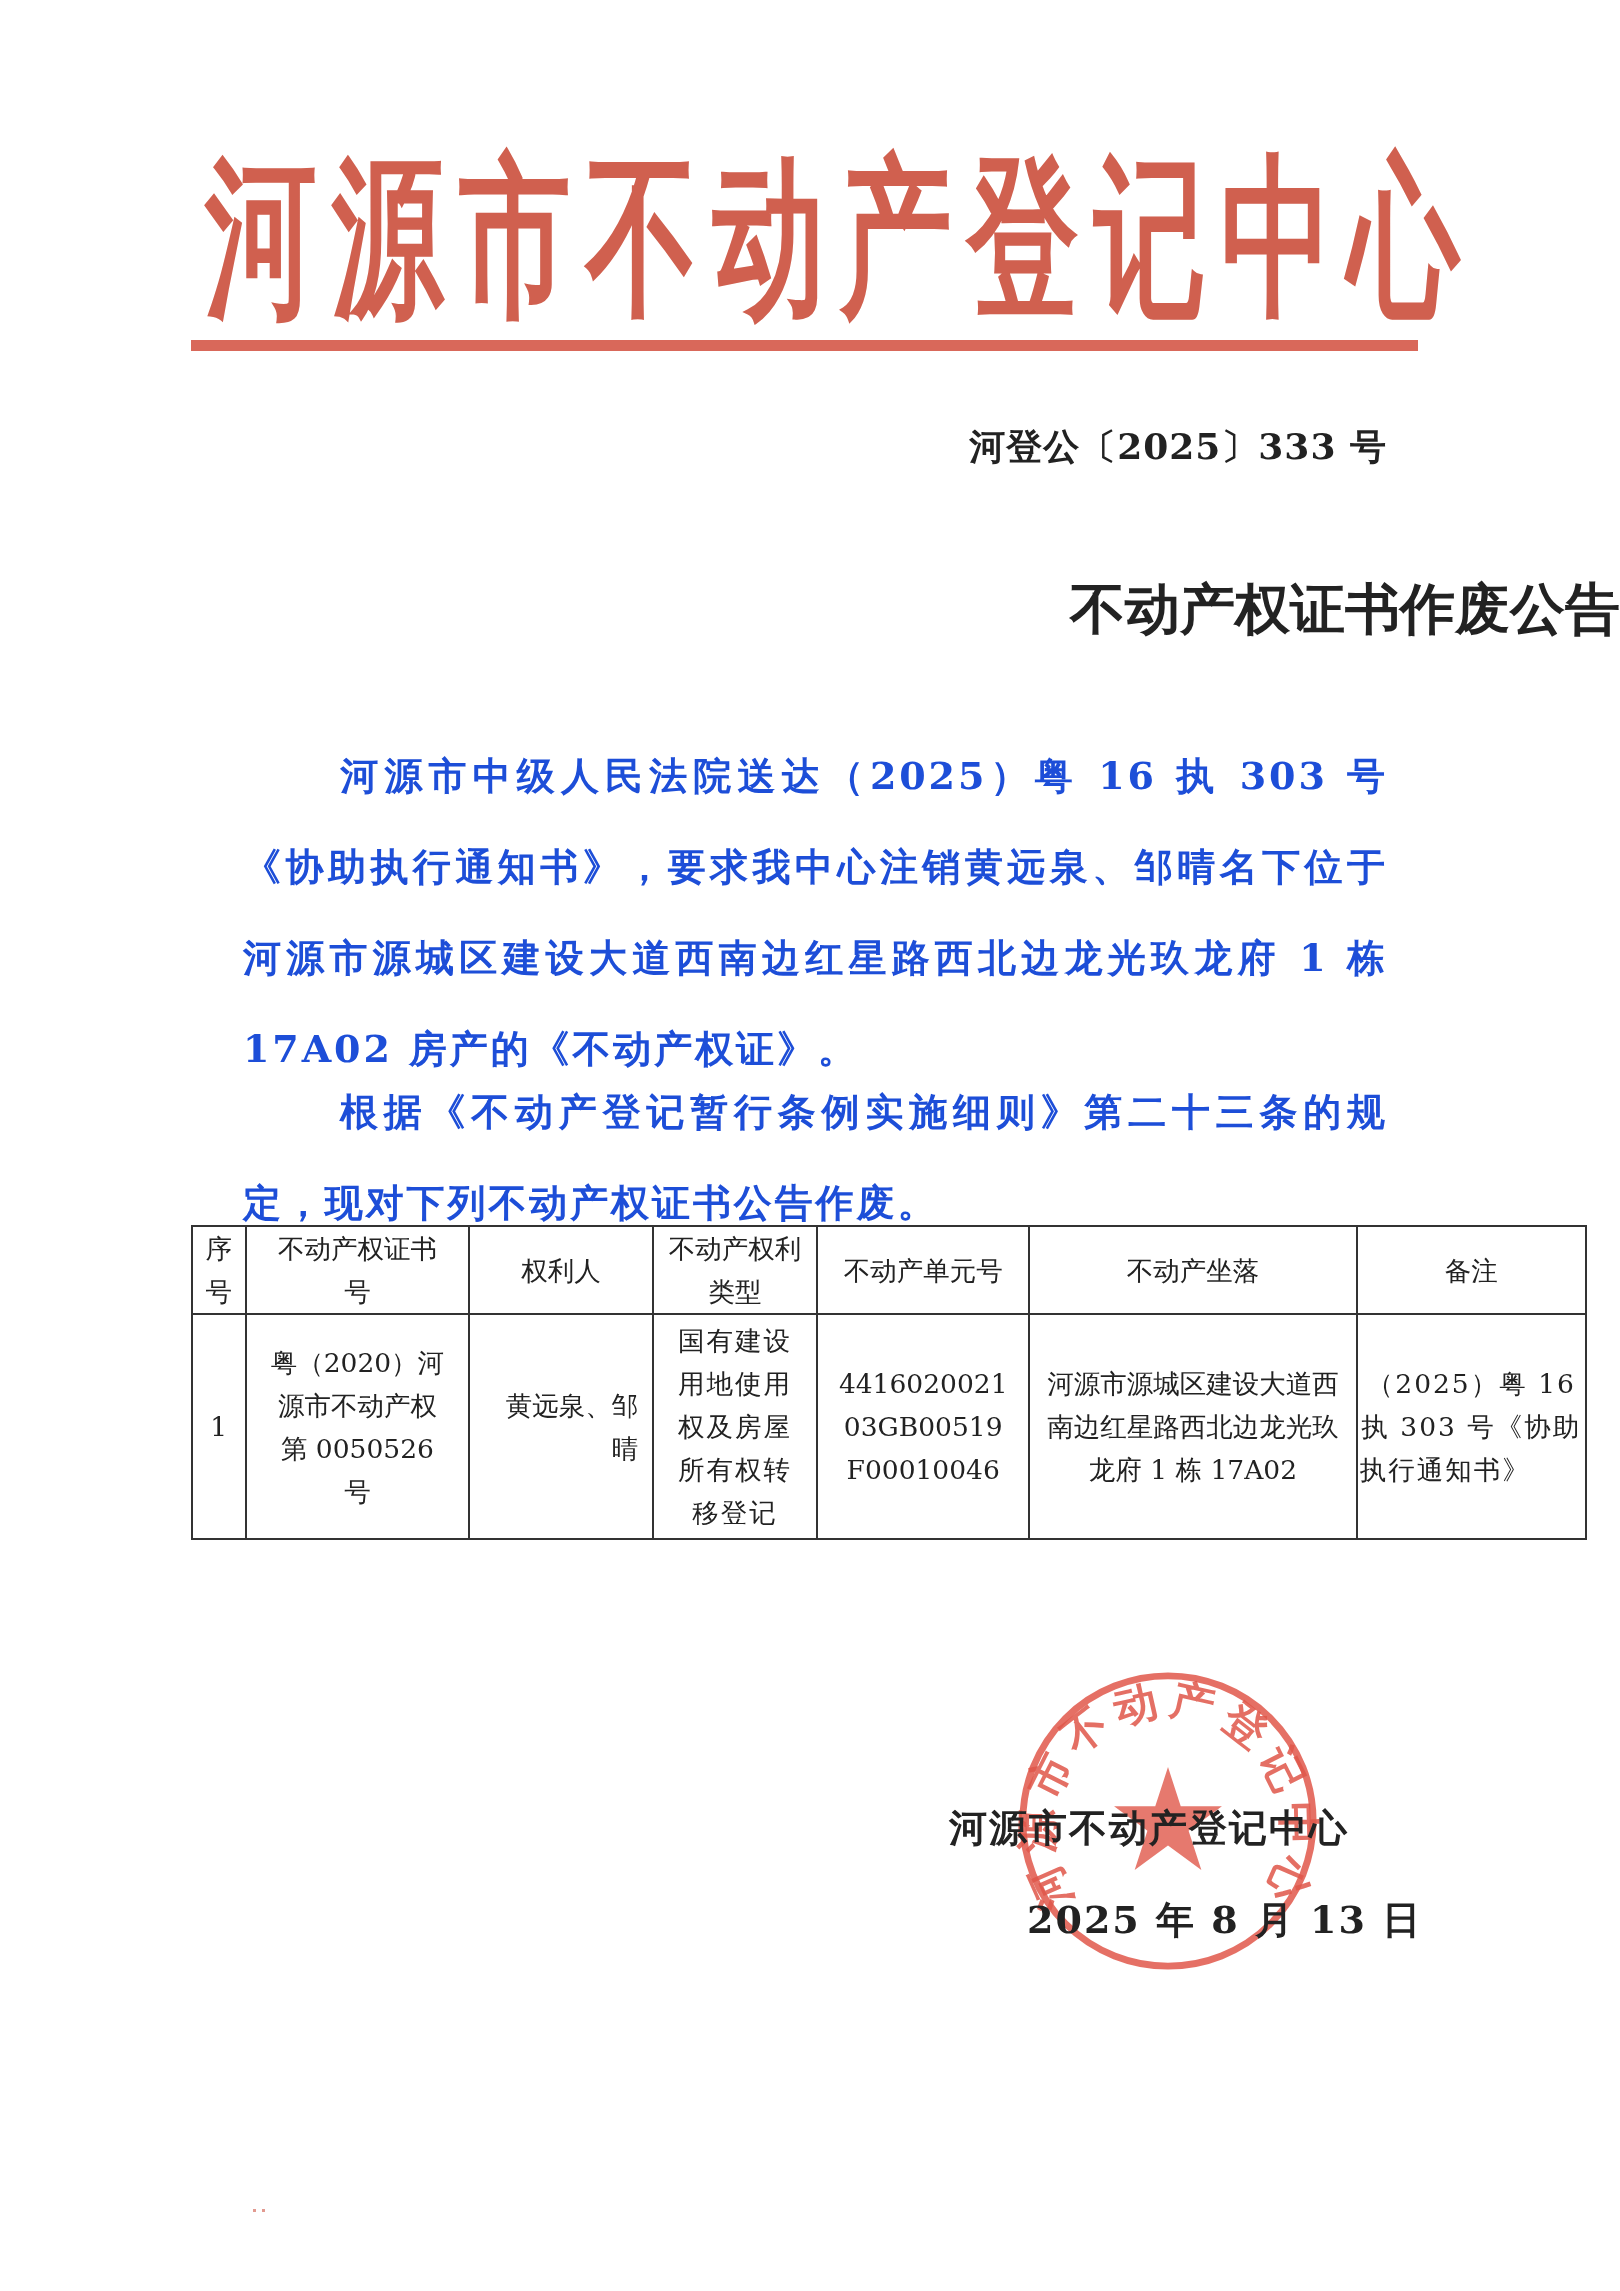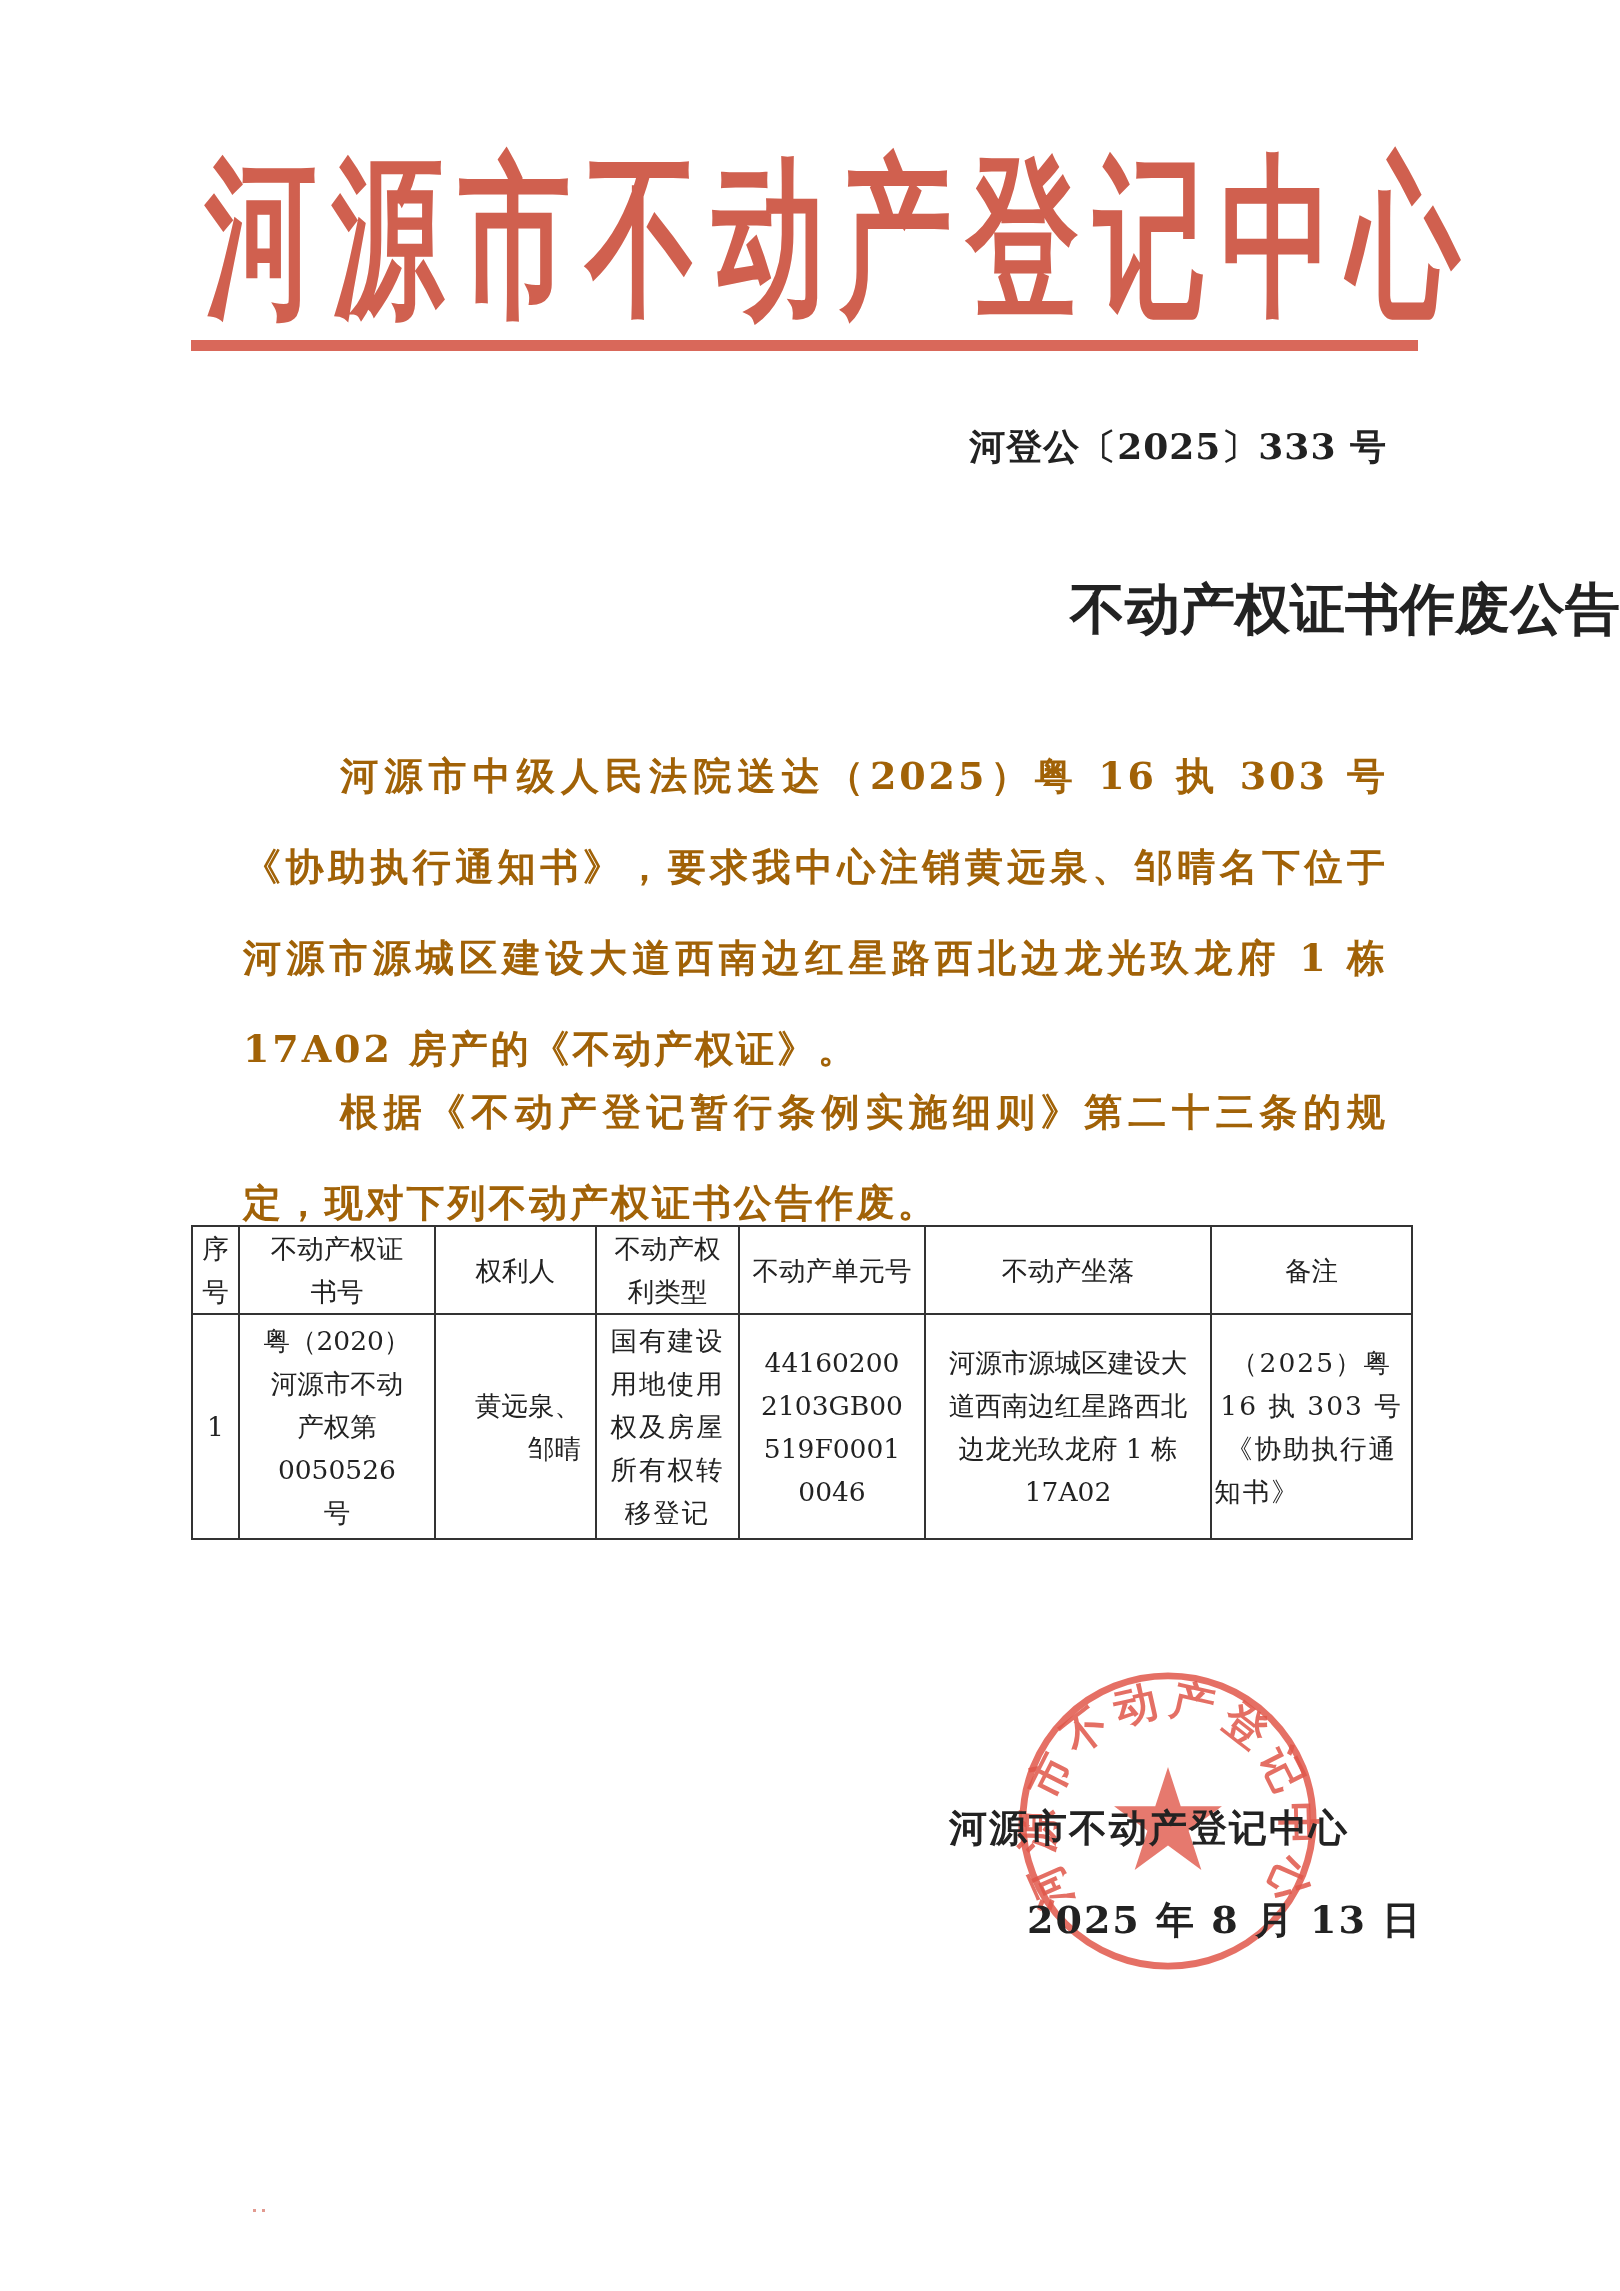--- a/index.html
+++ b/index.html
@@ -8,24 +8,24 @@
     .abs { position: absolute; font-weight: bold; }
     .masthead { left: 191px; top: 132px; width: 1227px; height: 176px;
                 display: flex; justify-content: space-between; align-items: center;
                 color: #d0604f; font-family: "DejaVu Serif", serif; font-size: 143px;
                 font-weight: bold; letter-spacing: 0; transform: scaleY(1.22); transform-origin: top left; }
     .masthead span { display: inline-block; width: 127px; text-align: center; transform: scaleX(0.78); }
     .red-rule { left: 191px; top: 340px; width: 1227px; height: 10.8px; background: #d9685a; }
     .doc-number { right: 233px; top: 423px; font-size: 36px; letter-spacing: 1px; color: #222; }
     .doc-title { left: 0; width: 1620px; top: 573px; text-align: right; font-size: 55px;
                  font-weight: bold; color: #222; letter-spacing: 0px; }
-    .para { left: 243px; width: 1145px; font-size: 38px; line-height: 91px; color: #a16207;
+    .para { left: 243px; width: 1145px; font-size: 38px; line-height: 91px; color: #1d4ed8;
             text-align: justify; text-align-last: left; letter-spacing: 2.9px; }
     .para .indent { display: inline-block; width: 94px; }
-    table.notice-table { position: absolute; left: 191px; top: 1225px; width: 1222px;
+    table.notice-table { position: absolute; left: 191px; top: 1225px; width: 1396px;
                          border-collapse: collapse; font-size: 26.5px; color: #222; line-height: 43px; }
     table.notice-table td, table.notice-table th { border: 2px solid #333; text-align: center;
                          vertical-align: middle; padding: 2px 5.9px; font-weight: normal; }
     table.notice-table thead tr { height: 86px; }
     table.notice-table tbody tr { height: 225px; }
     .col-remark-text { text-align: justify; text-align-last: left; letter-spacing: 2px; }
     .signature { left: 949px; top: 1803px; font-size: 38px; color: #222; letter-spacing: 2px; }
     .sign-date { left: 1019px; top: 1895px; font-size: 38px; color: #222; letter-spacing: 2px; margin-left: 8px; }
     .seal { left: 1016px; top: 1669px; width: 304px; height: 304px; }
     .seal svg { width: 304px; height: 304px; }

